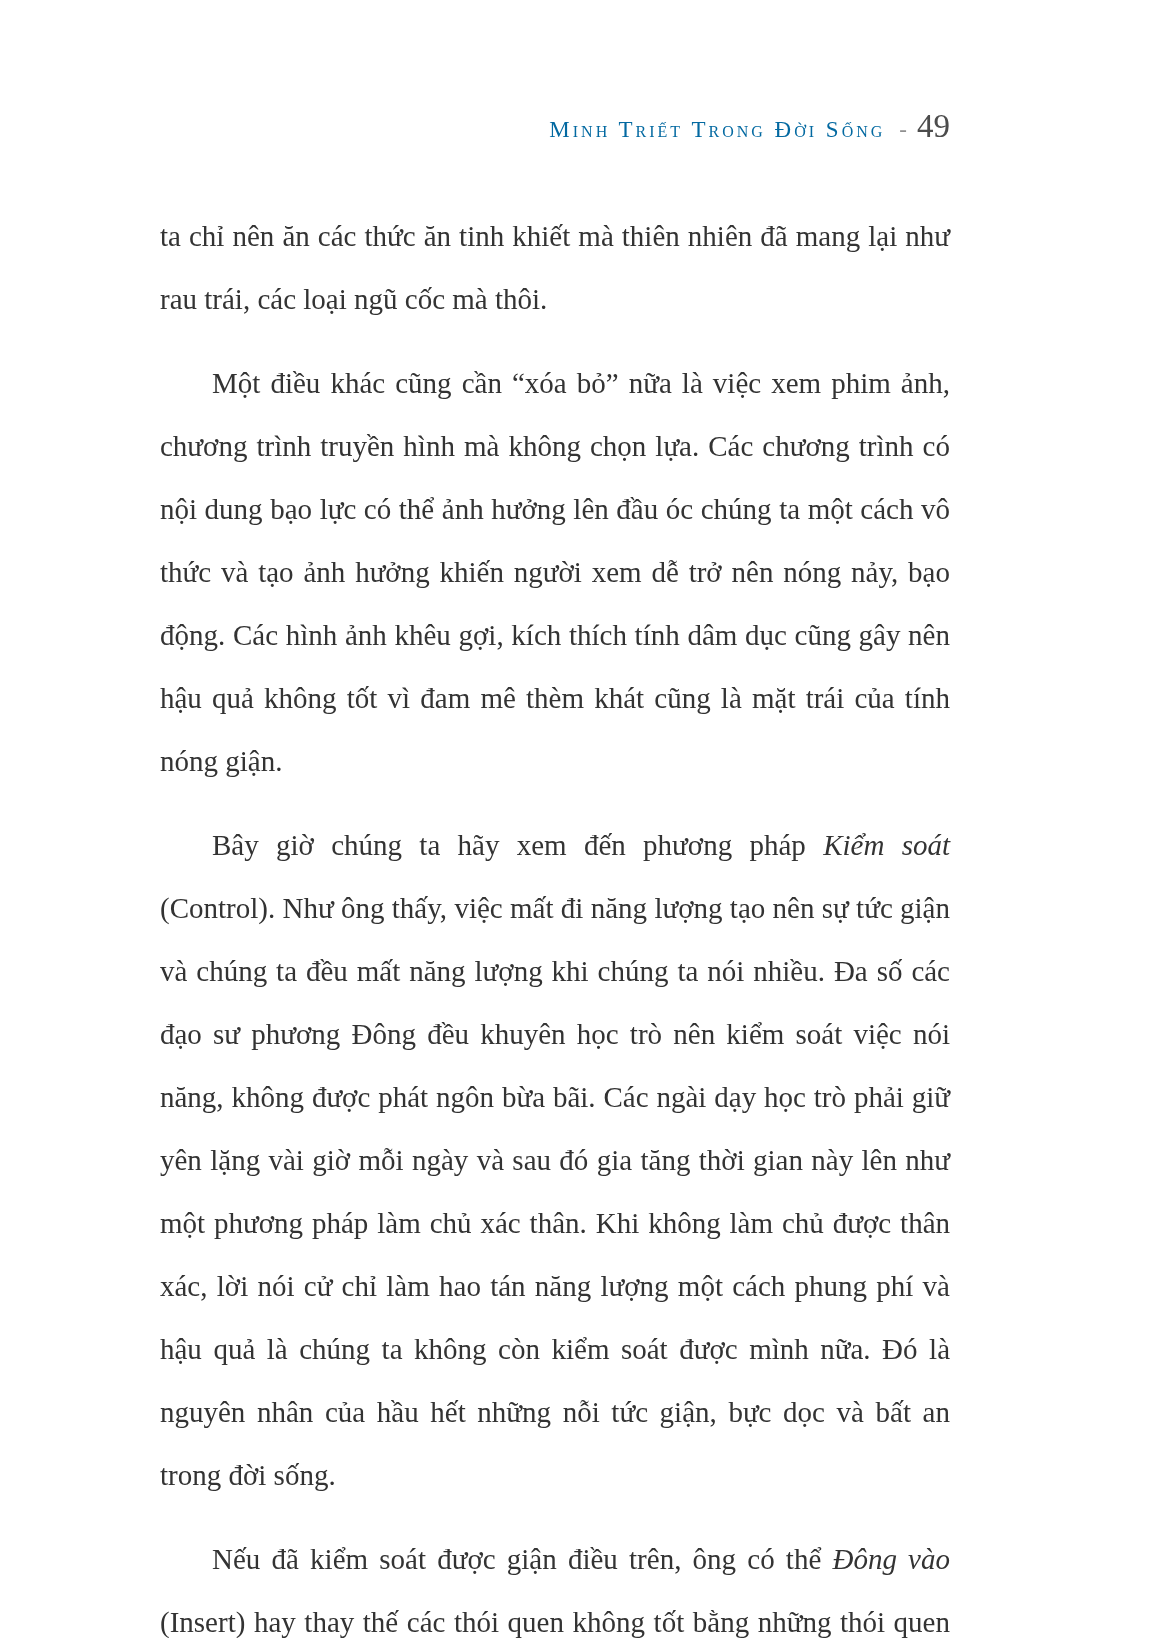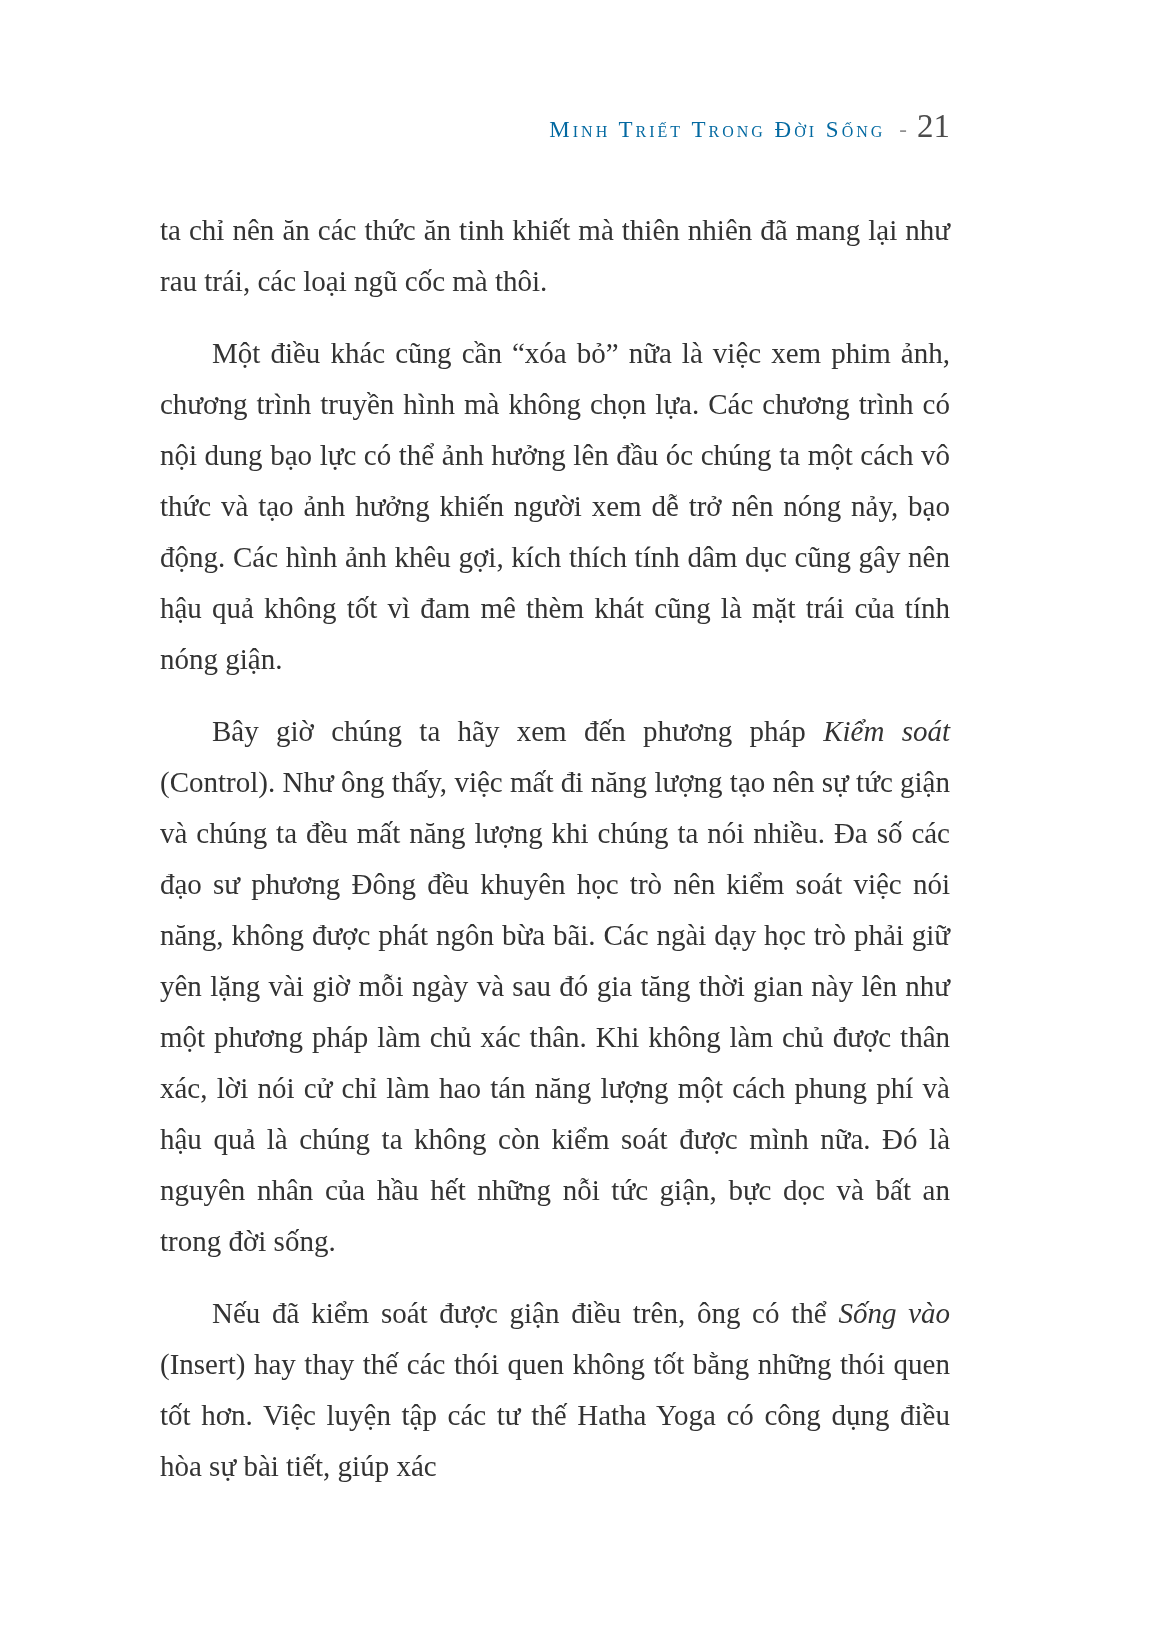--- a/index.html
+++ b/index.html
@@ -32,42 +32,42 @@
     font-size: 23px;
     color: #8f8f8f;
     margin: 0 6px 0 10px;
   }
   .page-number {
     font-size: 33px;
     color: #4c4c4c;
   }
   .body-text p.para {
     font-size: 29px;
-    line-height: 51px;
+    line-height: 63px;
     text-align: justify;
     margin: 0 0 21px 0;
     color: #333333;
   }
   .body-text p.para.indent {
     text-indent: 52px;
   }
   .italic {
     font-style: italic;
     font-family: Liberation Serif, serif;
   }
 </style>
 </head>
 <body>
 
 <div class="page">
   <header class="running-header">
     <span class="running-title">Minh Triết Trong Đời Sống</span>
     <span class="header-separator">-</span>
-    <span class="page-number">21</span>
+    <span class="page-number">49</span>
   </header>
 
   <main class="body-text" id="paragraphs">
       <p class="para"><span>ta chỉ nên ăn các thức ăn tinh khiết mà thiên nhiên đã mang lại như rau trái, các loại ngũ cốc mà thôi.</span></p>
       <p class="para indent"><span>Một điều khác cũng cần “xóa bỏ” nữa là việc xem phim ảnh, chương trình truyền hình mà không chọn lựa. Các chương trình có nội dung bạo lực có thể ảnh hưởng lên đầu óc chúng ta một cách vô thức và tạo ảnh hưởng khiến người xem dễ trở nên nóng nảy, bạo động. Các hình ảnh khêu gợi, kích thích tính dâm dục cũng gây nên hậu quả không tốt vì đam mê thèm khát cũng là mặt trái của tính nóng giận.</span></p>
       <p class="para indent"><span>Bây giờ chúng ta hãy xem đến phương pháp </span><span class="italic">Kiểm soát</span><span> (Control). Như ông thấy, việc mất đi năng lượng tạo nên sự tức giận và chúng ta đều mất năng lượng khi chúng ta nói nhiều. Đa số các đạo sư phương Đông đều khuyên học trò nên kiểm soát việc nói năng, không được phát ngôn bừa bãi. Các ngài dạy học trò phải giữ yên lặng vài giờ mỗi ngày và sau đó gia tăng thời gian này lên như một phương pháp làm chủ xác thân. Khi không làm chủ được thân xác, lời nói cử chỉ làm hao tán năng lượng một cách phung phí và hậu quả là chúng ta không còn kiểm soát được mình nữa. Đó là nguyên nhân của hầu hết những nỗi tức giận, bực dọc và bất an trong đời sống.</span></p>
-      <p class="para indent"><span>Nếu đã kiểm soát được giận điều trên, ông có thể </span><span class="italic">Sống vào</span><span> (Insert) hay thay thế các thói quen không tốt bằng những thói quen tốt hơn. Việc luyện tập các tư thế Hatha Yoga có công dụng điều hòa sự bài tiết, giúp xác</span></p>
+      <p class="para indent"><span>Nếu đã kiểm soát được giận điều trên, ông có thể </span><span class="italic">Đông vào</span><span> (Insert) hay thay thế các thói quen không tốt bằng những thói quen tốt hơn. Việc luyện tập các tư thế Hatha Yoga có công dụng điều hòa sự bài tiết, giúp xác</span></p>
     </main>
 </div>
 
 </body></html>

